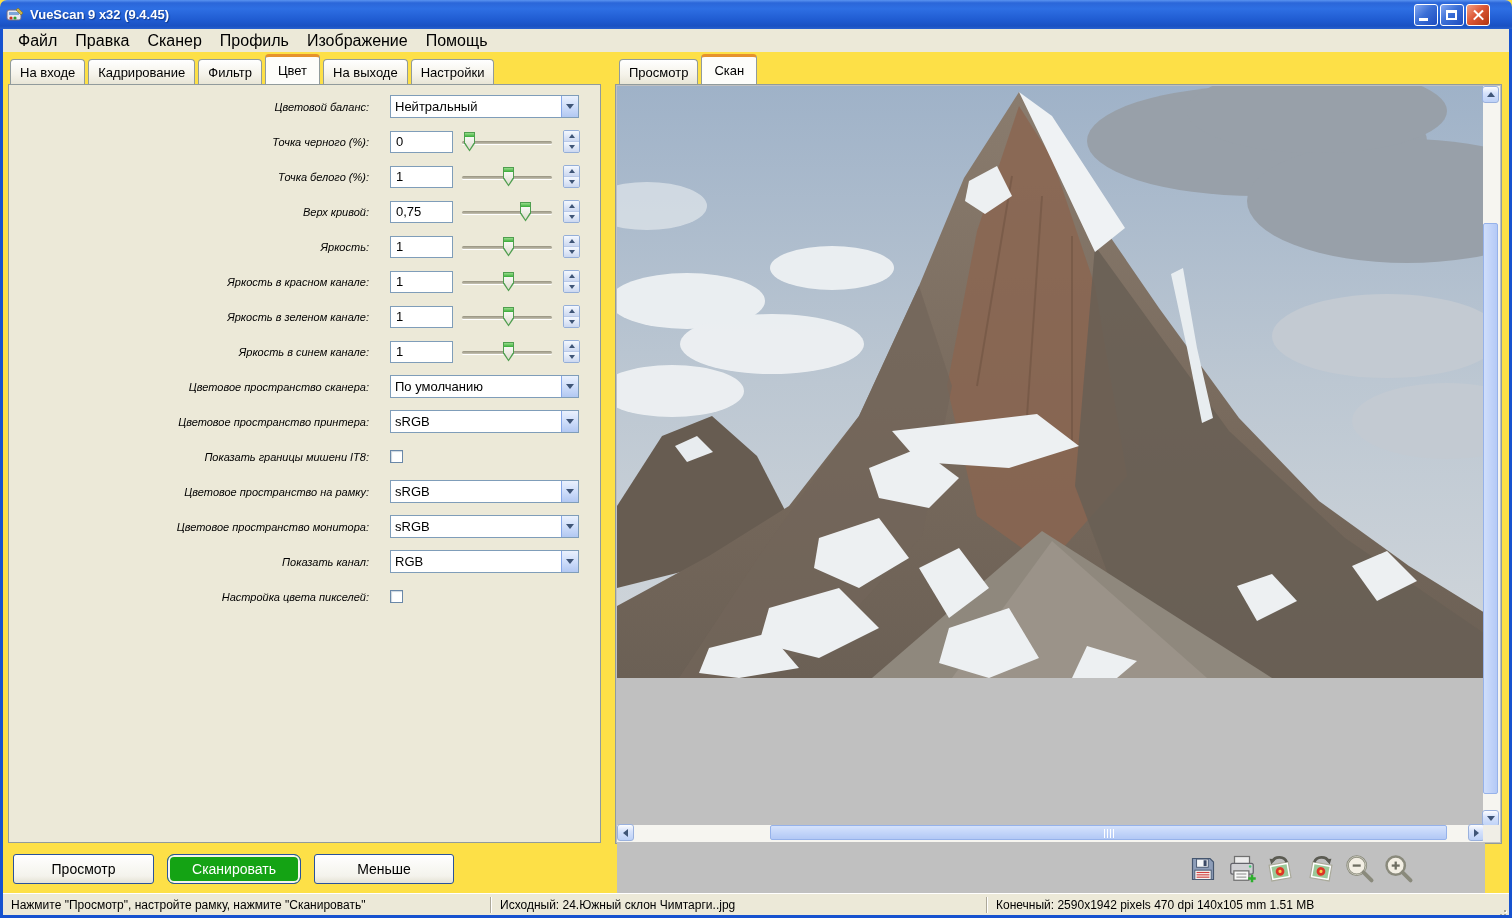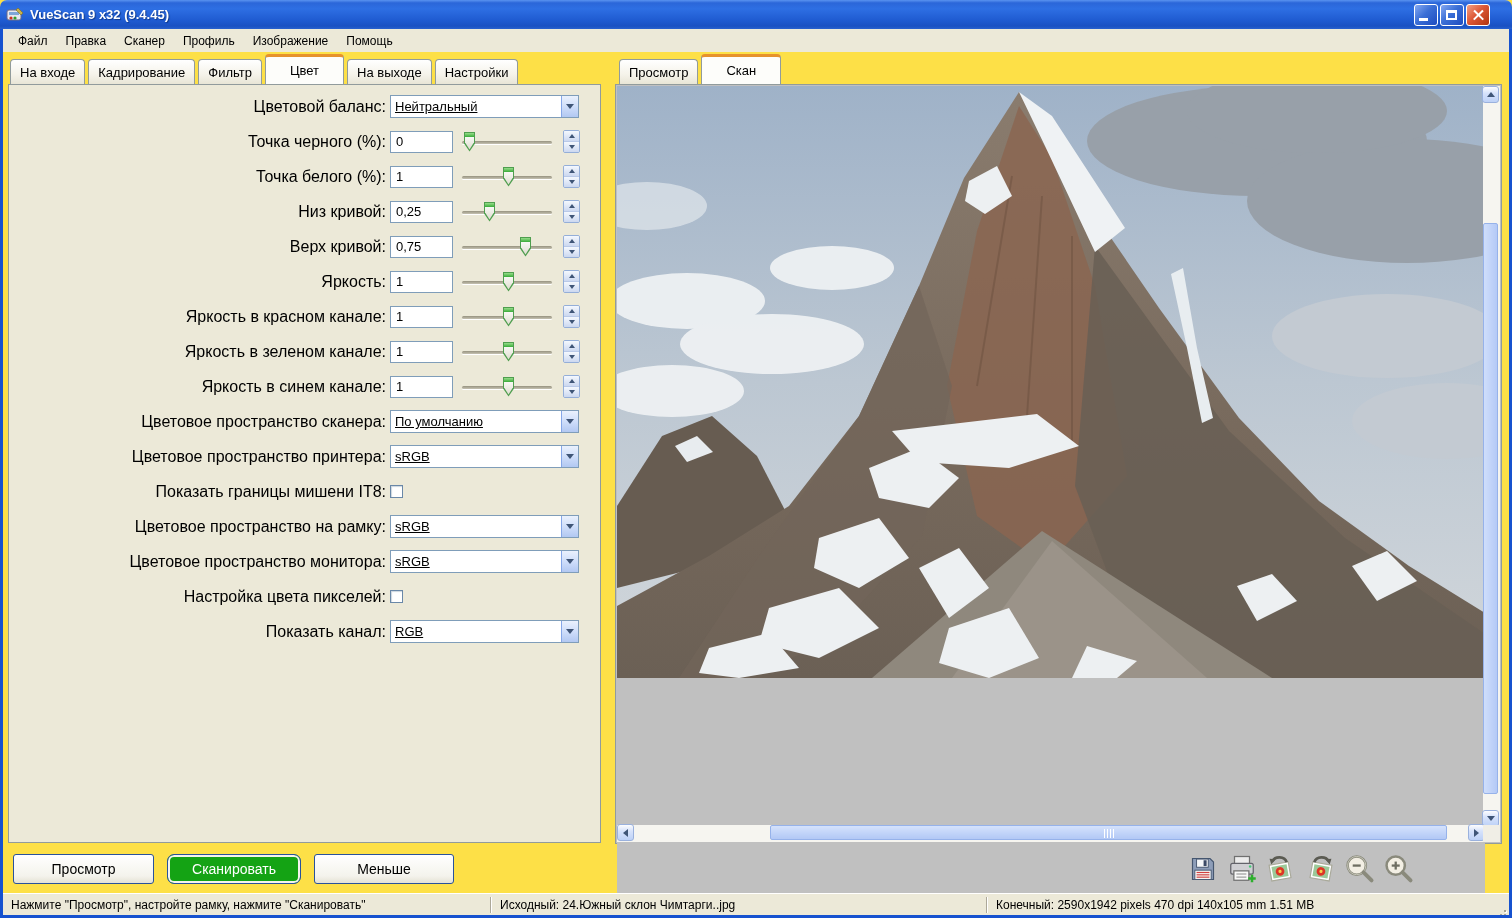--- a/index.html
+++ b/index.html
@@ -15,36 +15,36 @@
   .wb.blue{background:linear-gradient(135deg,#85a9f2 0%,#3b6fd6 45%,#1e4cc0 100%);}
   .wb.red{background:linear-gradient(135deg,#f3a084 0%,#dd5836 45%,#b03410 100%);}
   .wb .minbar{position:absolute;left:4px;bottom:4px;width:9px;height:3px;background:#fff;}
   .wb .maxbox{position:absolute;left:5px;top:5px;width:11px;height:10px;border:2px solid #fff;border-top-width:3px;}
   .wb .x1,.wb .x2{position:absolute;left:5px;top:9px;width:13px;height:2.4px;background:#fff;}
   .wb .x1{transform:rotate(45deg);} .wb .x2{transform:rotate(-45deg);}
   
   .frame{position:absolute;background:#1652cf;z-index:50;}
   
   .menubar{position:absolute;left:3px;top:29px;width:1506px;height:23px;background:#ece9d8;display:flex;align-items:center;padding-left:6px;}
-  .menu-item{font-size:12px;padding:2px 9px;color:#000;}
+  .menu-item{font-size:16px;padding:2px 9px;color:#000;}
   
   .tabs{position:absolute;display:flex;align-items:flex-end;height:30px;}
   .tab{height:25px;padding:0 9px;border:1px solid #919b9c;border-bottom:none;border-radius:4px 4px 0 0;
     background:linear-gradient(180deg,#ffffff 0%,#f5f3ea 60%,#e8e5d6 100%);
     display:flex;align-items:center;font-size:13px;margin-right:3px;position:relative;}
-  .tab.active{height:30px;background:#fdfdfa;border-top:3px solid #e6922c;z-index:3;padding:0 24px;margin-top:40px;}
+  .tab.active{height:30px;background:#fdfdfa;border-top:3px solid #e6922c;z-index:3;padding:0 12px;margin-top:40px;}
   
   .panel{position:absolute;border:1px solid #919b9c;background:#ece9d8;z-index:2;}
   #settings-panel{left:8px;top:84px;width:593px;height:759px;}
   #scan-panel{left:615px;top:84px;width:887px;height:760px;background:#c0c0c0;}
   
   .rows{position:absolute;inset:0;padding-top:4px;}
   .set-row{height:35px;display:flex;align-items:center;}
-  .set-row label{width:381px;text-align:right;font-size:16px;padding-right:4px;color:#000;}
-  .xp-select{width:189px;height:23px;background:#fff;border:1px solid #7f9db9;display:flex;align-items:center;text-decoration:underline;}
+  .set-row label{width:381px;text-align:right;font-size:11px;padding-right:21px;color:#000;font-style:italic;}
+  .xp-select{width:189px;height:23px;background:#fff;border:1px solid #7f9db9;display:flex;align-items:center;}
   .xp-select .val{flex:1;font-size:13px;padding:0 4px;white-space:nowrap;overflow:hidden;}
   .dd-btn{width:17px;height:100%;background:linear-gradient(180deg,#eaf1fd 0%,#cfdefa 50%,#b2c8f2 100%);
     border-left:1px solid #86a7e8;display:flex;align-items:center;justify-content:center;}
   .tri-dn{width:0;height:0;border-left:4px solid transparent;border-right:4px solid transparent;border-top:5px solid #3f5577;}
   .tri-up{width:0;height:0;border-left:4px solid transparent;border-right:4px solid transparent;border-bottom:5px solid #3f5577;}
   .tri-l{width:0;height:0;border-top:4px solid transparent;border-bottom:4px solid transparent;border-right:5px solid #3f5577;}
   .tri-r{width:0;height:0;border-top:4px solid transparent;border-bottom:4px solid transparent;border-left:5px solid #3f5577;}
   .xp-input{width:63px;height:22px;border:1px solid #7f9db9;background:#fff;font-size:13px;display:flex;align-items:center;padding:0 5px;}
   .sl-box{width:90px;height:22px;position:relative;margin-left:9px;}
   .sl-track{position:absolute;left:0;right:0;top:10px;height:3px;background:linear-gradient(180deg,#96927f,#c6c2b2);border-radius:2px;box-shadow:0 1px 0 #fff;}
@@ -180,39 +180,20 @@
           <div class="spin">
             <div>
               <span class="tri-up"></span>
             </div>
             <div>
               <span class="tri-dn"></span>
             </div>
           </div>
         </div>
         <div class="set-row">
-          <label>Низ кривой:</label>
-          <div class="xp-input">0,25</div>
-          <div class="sl-box">
-            <div class="sl-track"></div>
-            <div class="sl-thumb" style="left: 22px;">
-              <span class="to"></span>
-              <span class="ti"></span>
-            </div>
-          </div>
-          <div class="spin">
-            <div>
-              <span class="tri-up"></span>
-            </div>
-            <div>
-              <span class="tri-dn"></span>
-            </div>
-          </div>
-        </div>
-        <div class="set-row">
           <label>Верх кривой:</label>
           <div class="xp-input">0,75</div>
           <div class="sl-box">
             <div class="sl-track"></div>
             <div class="sl-thumb" style="left: 58px;">
               <span class="to"></span>
               <span class="ti"></span>
             </div>
           </div>
           <div class="spin">
@@ -334,31 +315,31 @@
         <div class="set-row">
           <label>Цветовое пространство монитора:</label>
           <div class="xp-select">
             <span class="val">sRGB</span>
             <span class="dd-btn">
               <span class="tri-dn"></span>
             </span>
           </div>
         </div>
         <div class="set-row">
-          <label>Настройка цвета пикселей:</label>
-          <span class="xp-check"></span>
-        </div>
-        <div class="set-row">
           <label>Показать канал:</label>
           <div class="xp-select">
             <span class="val">RGB</span>
             <span class="dd-btn">
               <span class="tri-dn"></span>
             </span>
           </div>
+        </div>
+        <div class="set-row">
+          <label>Настройка цвета пикселей:</label>
+          <span class="xp-check"></span>
         </div>
       </div>
   </div>
 
   <div class="tabs" style="left:619px;top:54px;">
       <div class="tab">Просмотр</div>
       <div class="tab active">Скан</div>
     </div>
 
   <div class="panel" id="scan-panel">

